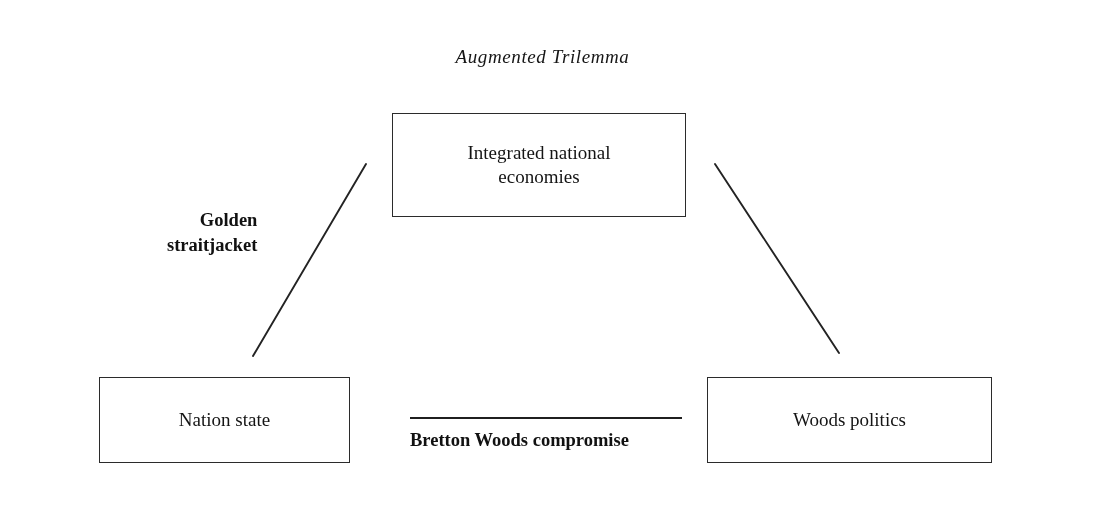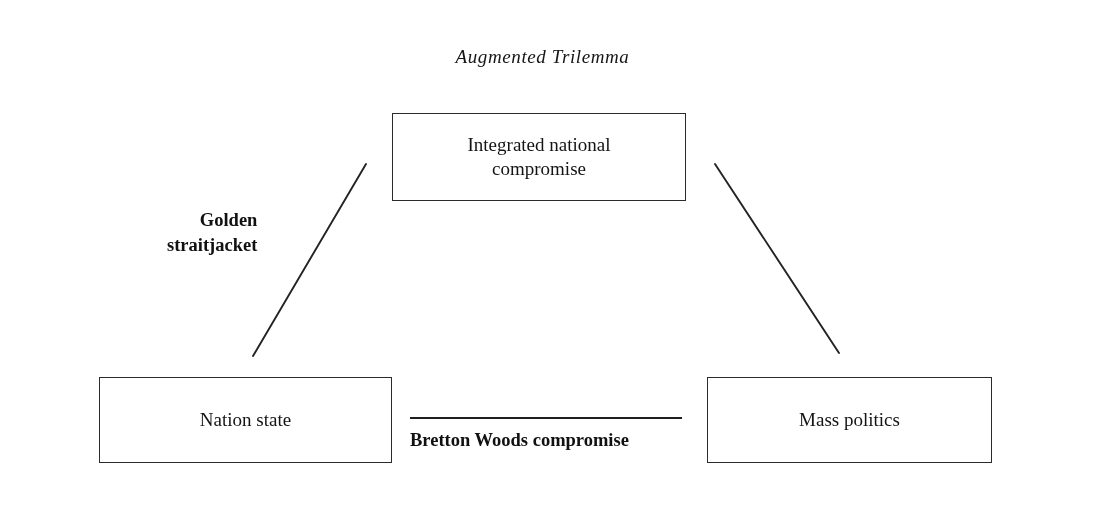--- a/index.html
+++ b/index.html
@@ -42,26 +42,26 @@
     color: #141414;
   }
   .node-box .node-label {
     display: block;
     padding: 0 10px;
   }
   #box-top {
     left: 392px;
     top: 113px;
     width: 294px;
-    height: 88px;
+    height: 104px;
   }
   #box-bottom-left {
     left: 99px;
     top: 377px;
-    width: 293px;
+    width: 251px;
     height: 86px;
   }
   #box-bottom-right {
     left: 707px;
     top: 377px;
     width: 285px;
     height: 86px;
   }
   .edge-label {
     position: absolute;
@@ -105,30 +105,30 @@
 
   <svg id="edges" viewBox="0 0 1101 531" xmlns="http://www.w3.org/2000/svg">
     <line x1="253" y1="356" x2="366" y2="164" stroke="#232323" stroke-width="1.9" stroke-linecap="round"></line>
     <line x1="715" y1="164" x2="839" y2="353" stroke="#232323" stroke-width="1.9" stroke-linecap="round"></line>
     <line x1="410" y1="418" x2="682" y2="418" stroke="#1f1f1f" stroke-width="1.9" stroke-linecap="butt"></line>
   </svg>
 
   <div class="node-box" id="box-top">
     <span class="node-label">
       <span>Integrated national</span><br>
-      <span>compromise</span>
+      <span>economies</span>
     </span>
   </div>
 
   <div class="node-box" id="box-bottom-left">
     <span class="node-label">Nation state</span>
   </div>
 
   <div class="node-box" id="box-bottom-right">
-    <span class="node-label">Mass politics</span>
+    <span class="node-label">Woods politics</span>
   </div>
 
   <div class="edge-label" id="label-golden">
     <span>Golden</span><br>
     <span>straitjacket</span>
   </div>
 
 
   <div class="edge-label" id="label-bretton">Bretton Woods compromise</div>
 

